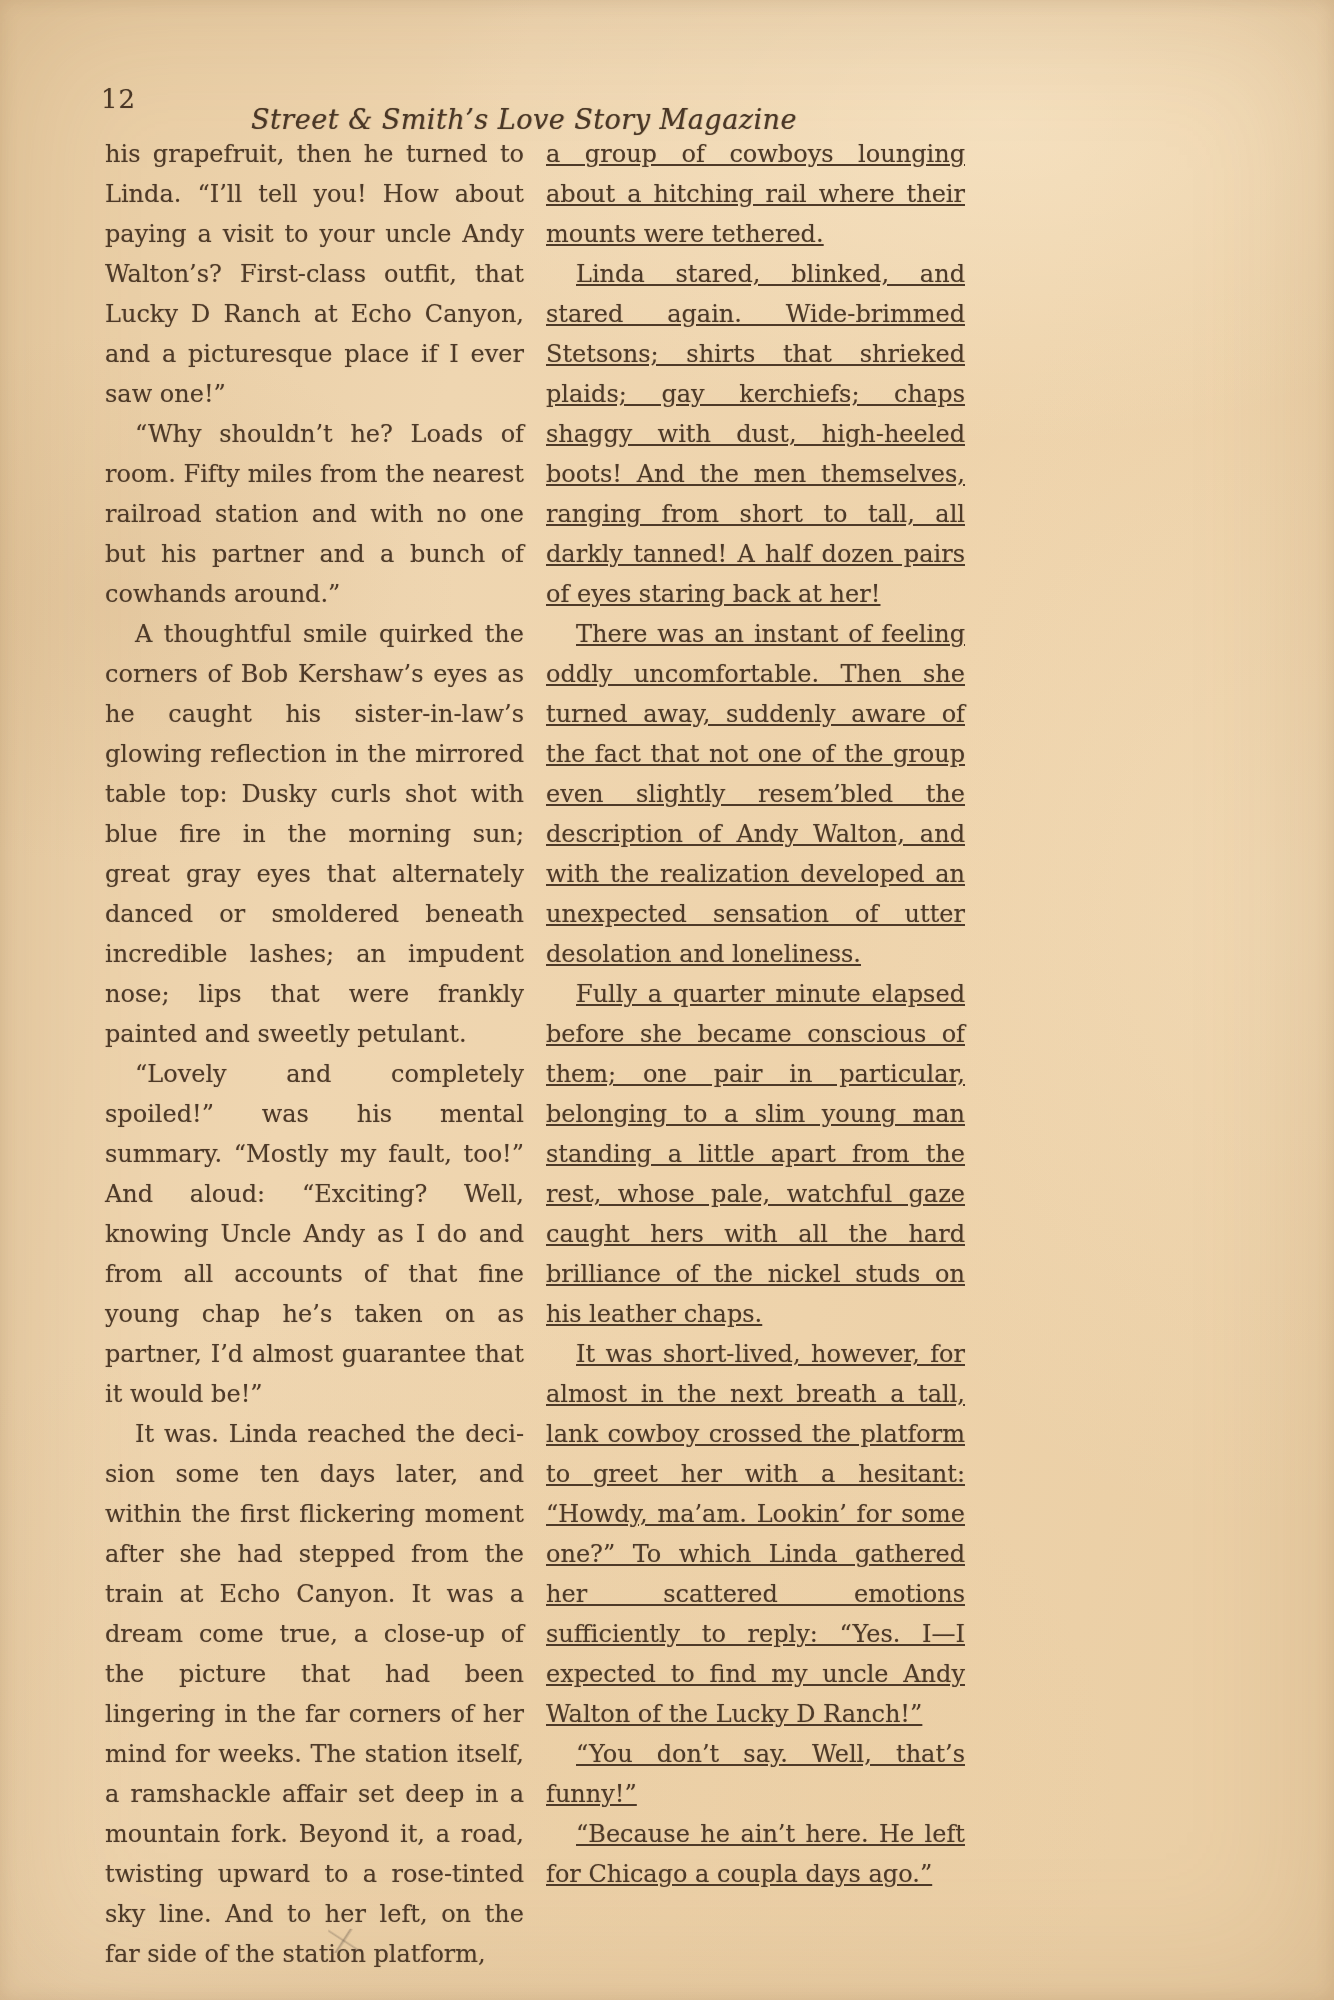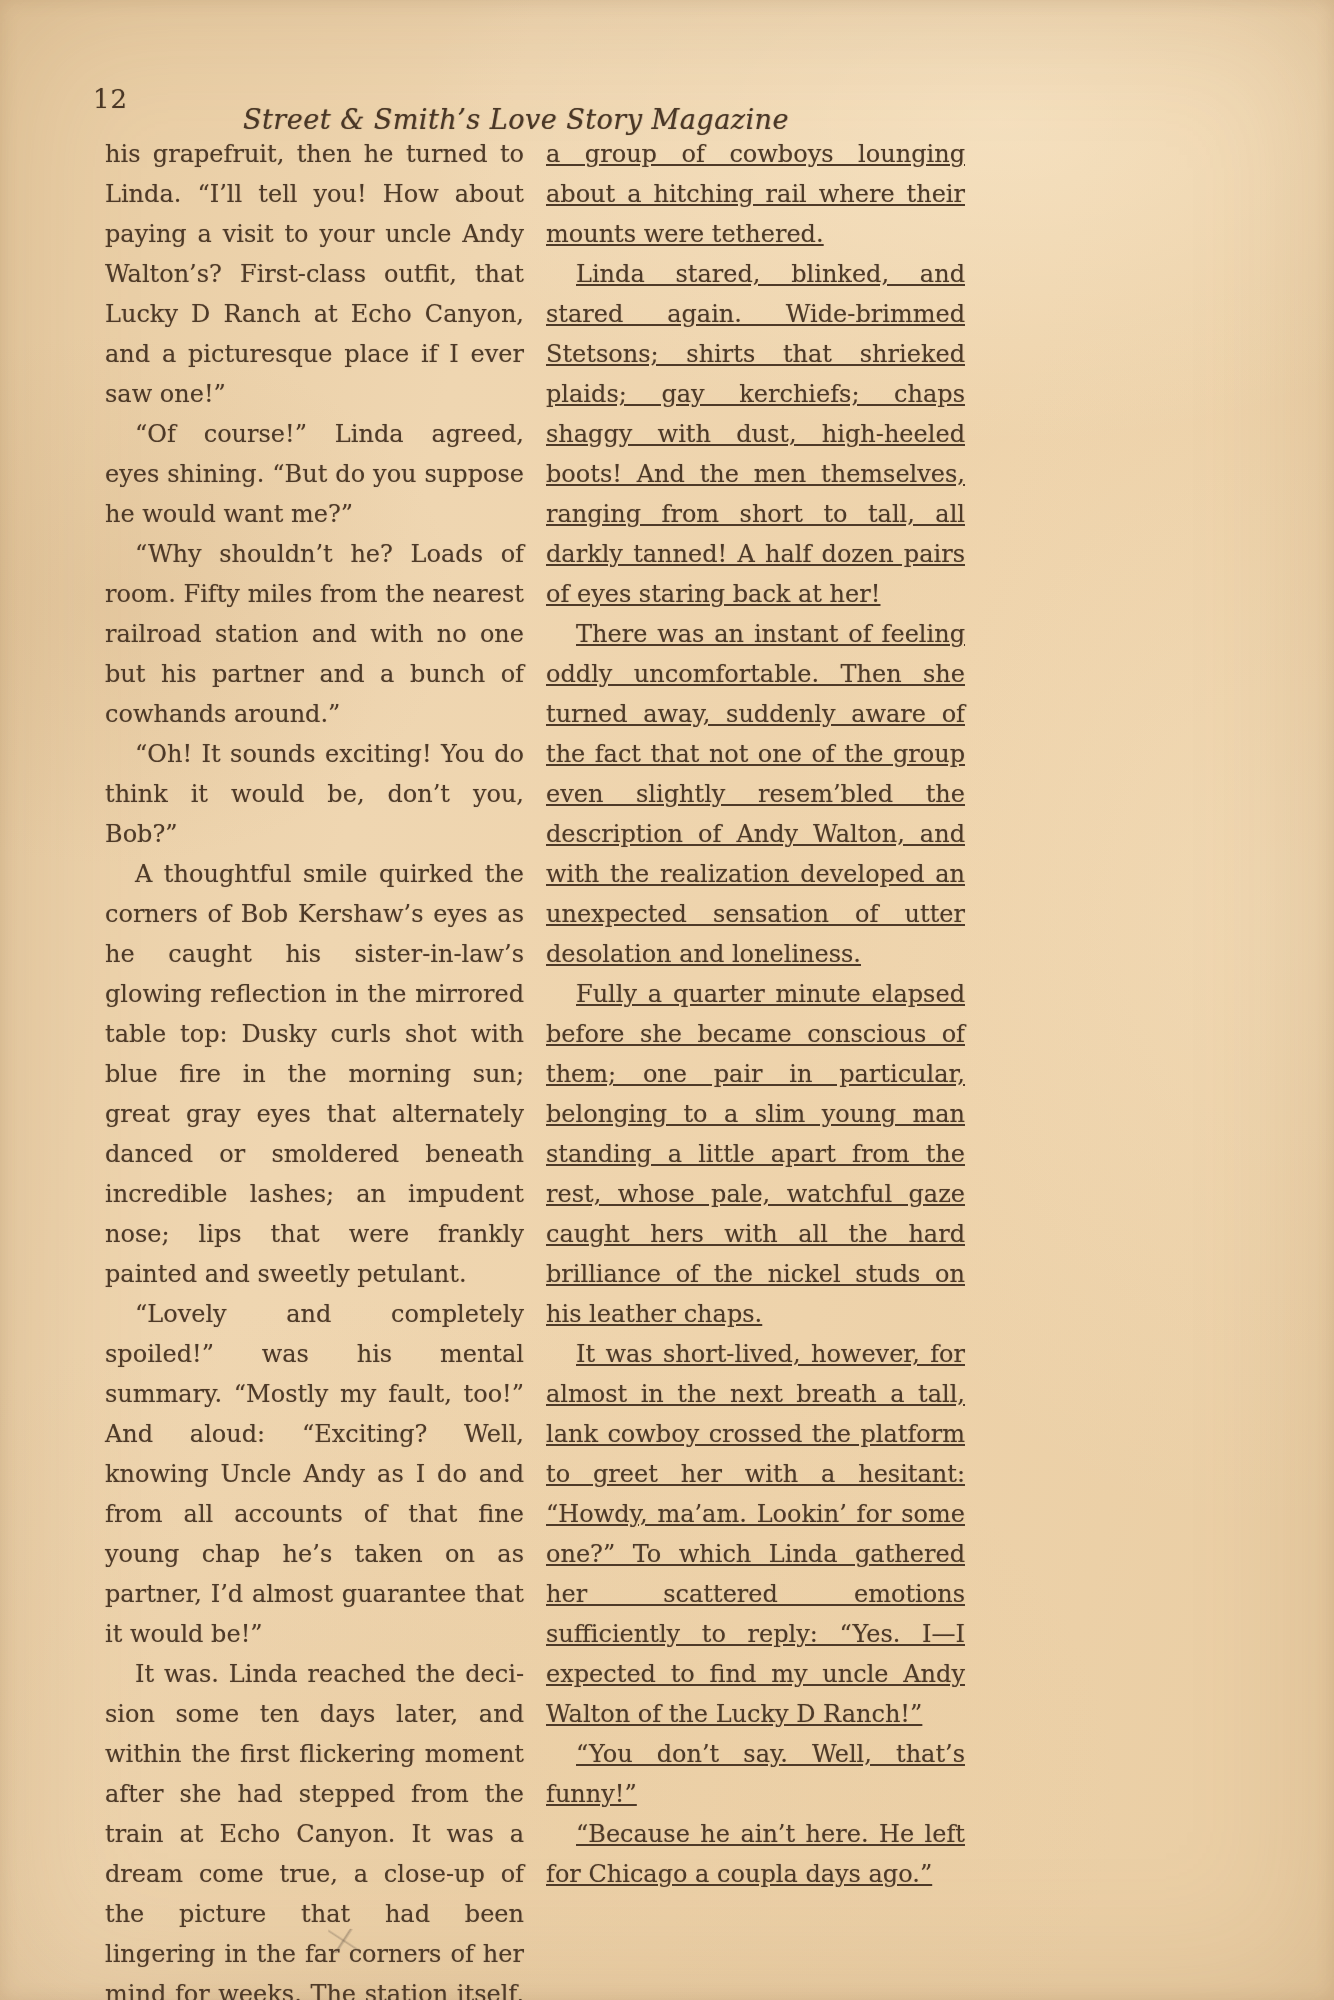--- a/index.html
+++ b/index.html
@@ -23,21 +23,21 @@
   .page::after{
     content:"";
     position:absolute;left:327px;top:1928px;width:34px;height:26px;
     background:
       linear-gradient(115deg, transparent 44%, rgba(110,95,80,.45) 48%, transparent 54%),
       linear-gradient(25deg, transparent 46%, rgba(110,95,80,.35) 50%, transparent 55%);
     transform:rotate(8deg);
     pointer-events:none;
   }
   .header{
-    position:absolute;left:91px;top:80px;width:850px;height:44px;
+    position:absolute;left:99px;top:80px;width:850px;height:44px;
   }
   .pagenum{
     position:absolute;left:2px;top:4px;
     font-size:26px;color:#4a3726;
     letter-spacing:1px;
     text-shadow:0 0 1px rgba(74,55,38,.45);
   }
   .title{
     display:block;text-align:center;
     font-style:italic;font-size:27px;color:#4a3726;
@@ -62,23 +62,21 @@
 
 <div class="page">
 
   <div class="header">
     <span class="pagenum">12</span>
     <span class="title">Street &amp; Smith’s Love Story Magazine</span>
   </div>
 
   <div class="col left">
     <p class="cont">his grapefruit, then he turned to Linda.  “I’ll tell you!  How about paying a visit to your uncle Andy Walton’s?  First-class outfit, that Lucky D Ranch at Echo Canyon, and a picturesque place if I ever saw one!”</p>
-    <p>“Of course!” Linda agreed, eyes shining.  “But do you suppose he would want me?”</p>
     <p>“Why shouldn’t he?  Loads of room.  Fifty miles from the nearest railroad station and with no one but his partner and a bunch of cowhands around.”</p>
-    <p>“Oh!  It sounds exciting!  You do think it would be, don’t you, Bob?”</p>
     <p>A thoughtful smile quirked the corners of Bob Kershaw’s eyes as he caught his sister-in-law’s glowing reflection in the mirrored table top: Dusky curls shot with blue fire in the morning sun; great gray eyes that alternately danced or smol­dered beneath incredible lashes; an impudent nose; lips that were frankly painted and sweetly petu­lant.</p>
     <p>“Lovely and completely spoiled!” was his mental summary.  “Mostly my fault, too!”  And aloud: “Ex­citing?  Well, knowing Uncle Andy as I do and from all accounts of that fine young chap he’s taken on as partner, I’d almost guarantee that it would be!”</p>
     <p>It was.  Linda reached the deci­sion some ten days later, and within the first flickering moment after she had stepped from the train at Echo Canyon.  It was a dream come true, a close-up of the picture that had been lingering in the far corners of her mind for weeks.  The station itself, a ramshackle affair set deep in a mountain fork.  Beyond it, a road, twisting upward to a rose-tinted sky line.  And to her left, on the far side of the station platform,</p>
   </div>
 
   <div class="col right">
     <p class="cont">a group of cowboys lounging about a hitching rail where their mounts were tethered.</p>
     <p>Linda stared, blinked, and stared again.   Wide-brimmed   Stetsons; shirts that shrieked plaids; gay ker­chiefs; chaps shaggy with dust, high-heeled boots!  And the men themselves, ranging from short to tall, all darkly tanned!  A half dozen pairs of eyes staring back at her!</p>
     <p>There was an instant of feeling oddly uncomfortable.  Then she turned away, suddenly aware of the fact that not one of the group even slightly resem’bled the description of Andy Walton, and with the real­ization developed an unexpected sensation of utter desolation and loneliness.</p>
     <p>Fully a quarter minute elapsed before she became conscious of them; one pair in particular, belong­ing to a slim young man standing a little apart from the rest, whose pale, watchful gaze caught hers with all the hard brilliance of the nickel studs on his leather chaps.</p>

